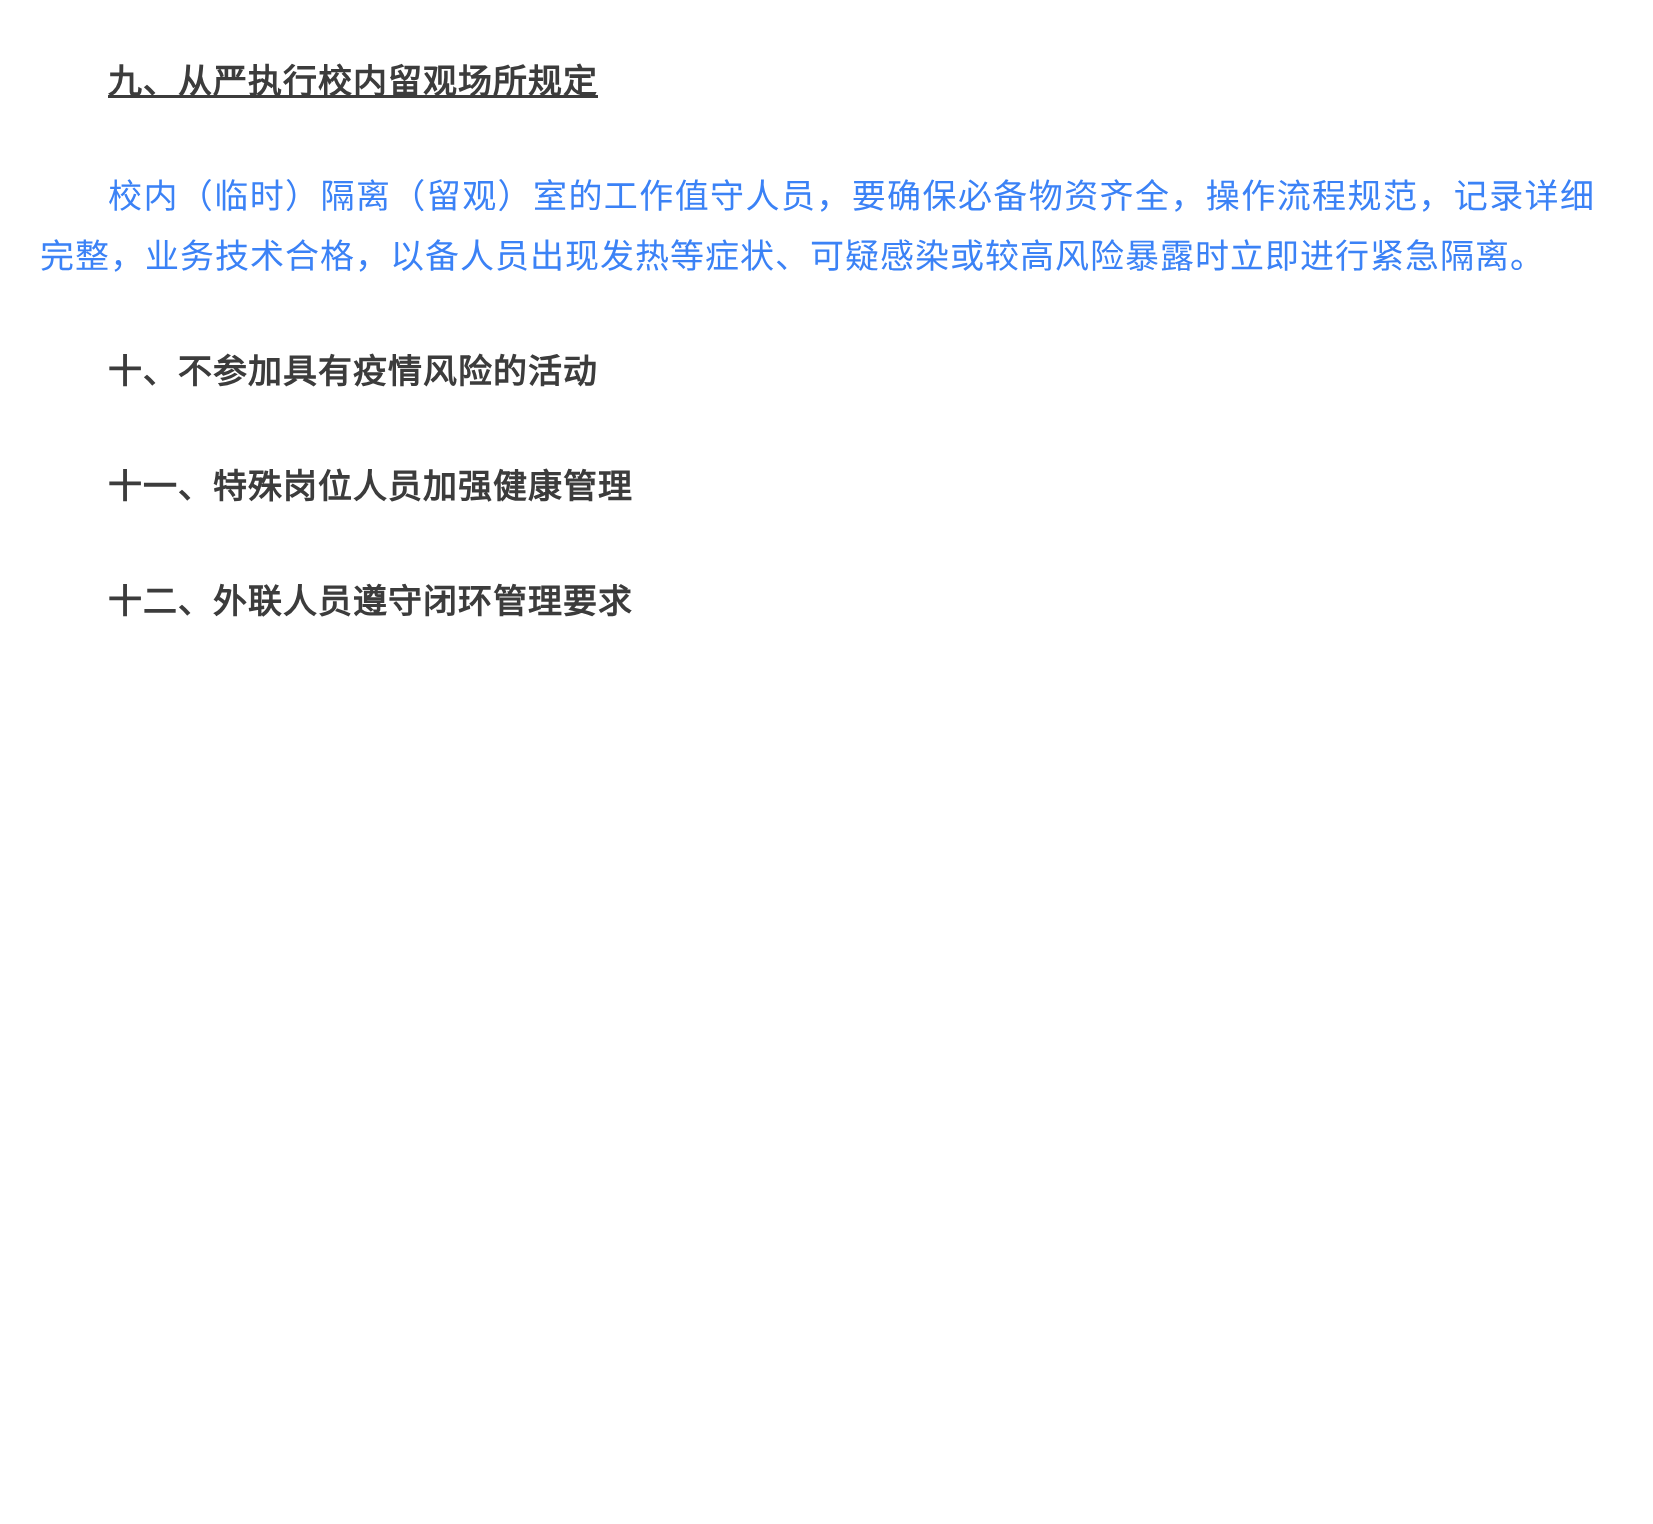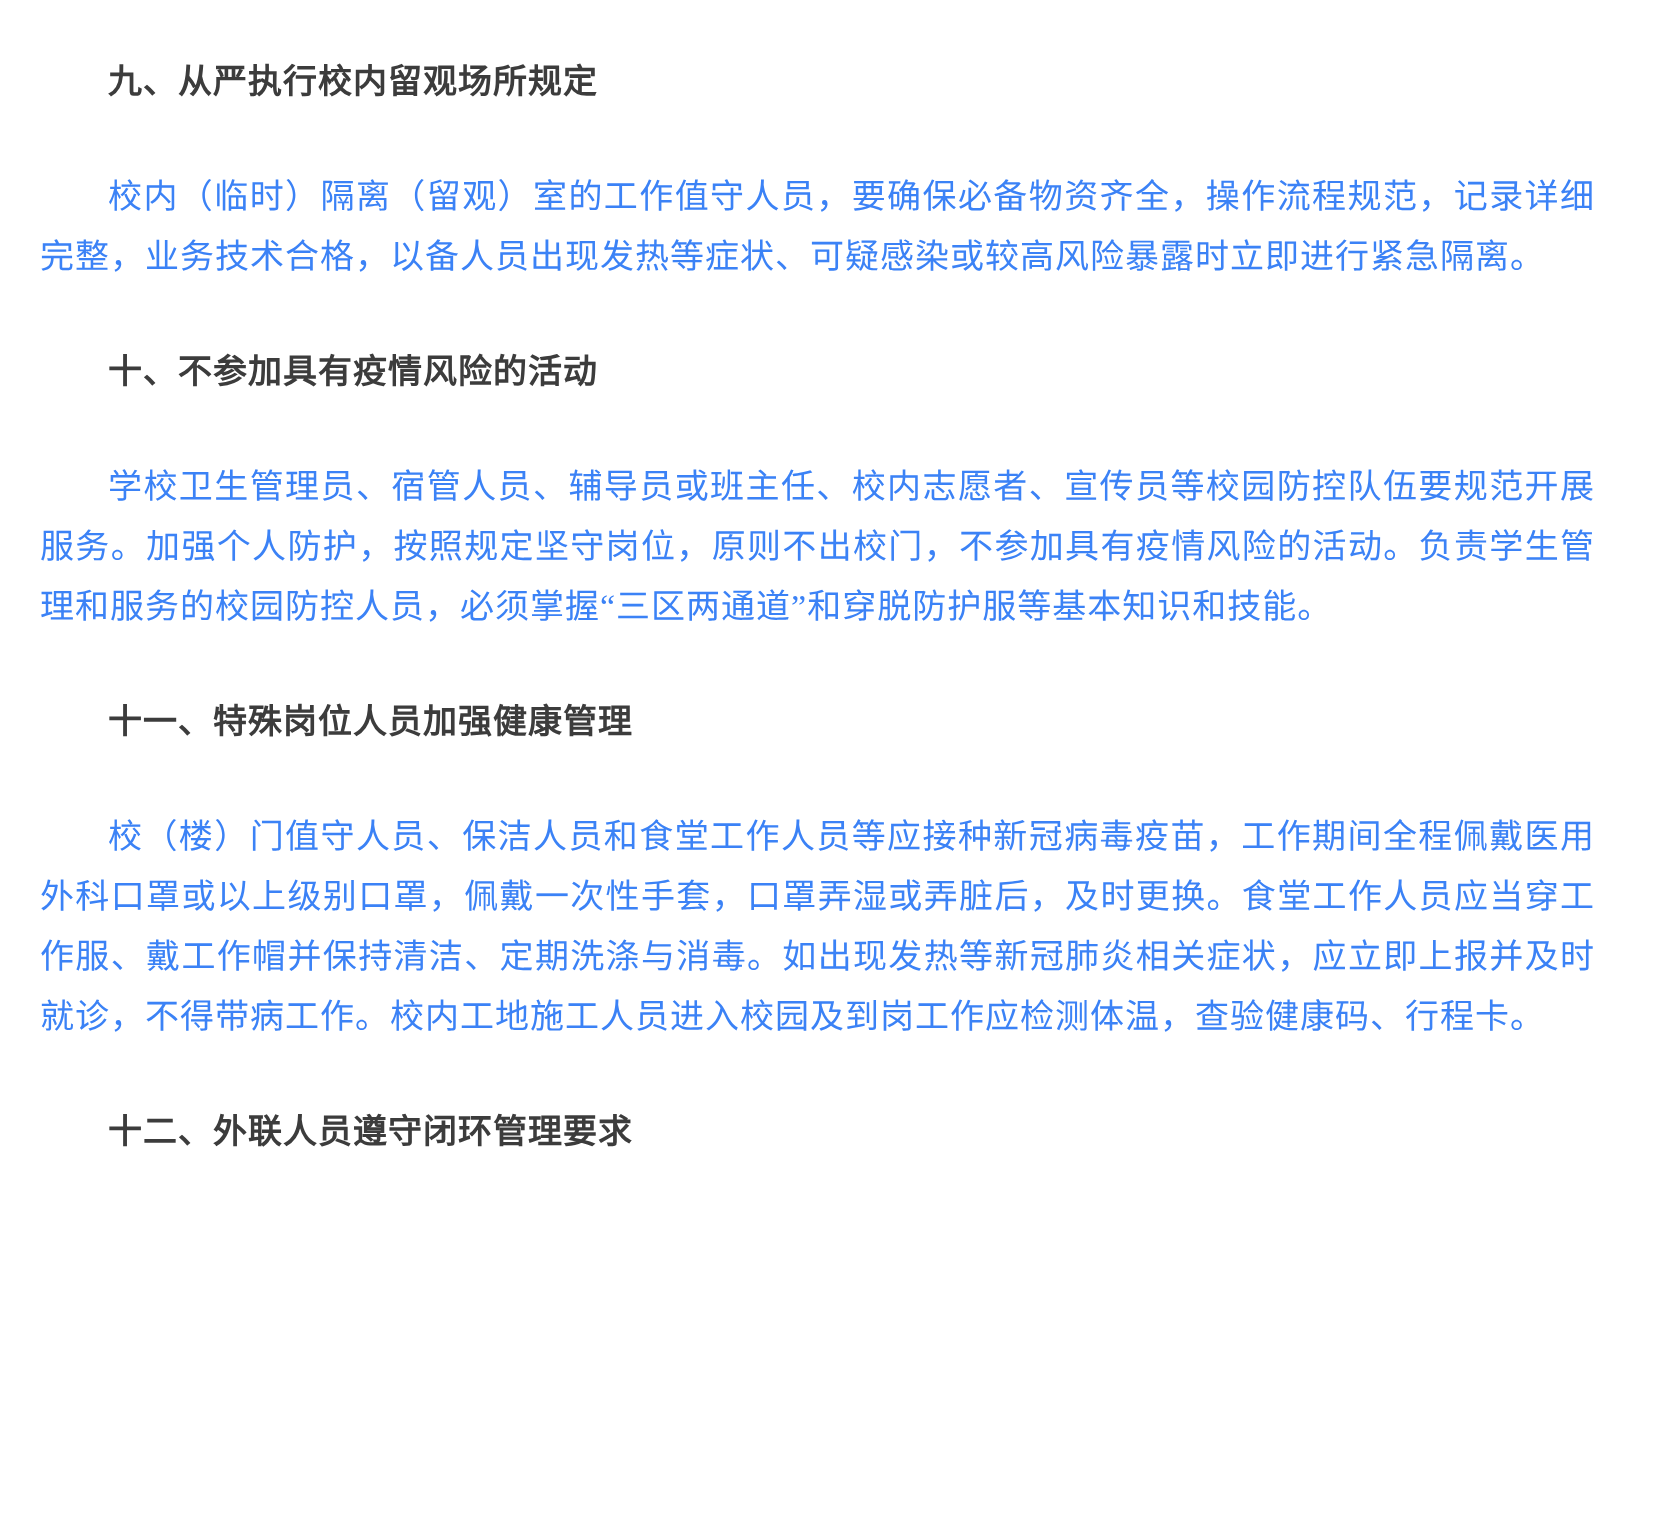--- a/index.html
+++ b/index.html
@@ -25,20 +25,21 @@
     font-size: 34px;
     line-height: 60px;
     font-weight: bold;
     color: #3c3c3c;
     text-indent: 2em;
     margin: 55px 0;
     letter-spacing: 1px;
   }
   .section-heading:first-child {
     margin-top: 0;
+    text-decoration: underline;
   }
   .section-body {
     font-size: 34px;
     line-height: 60px;
     color: #3b82f6;
     text-indent: 2em;
     text-align: justify;
     margin: 55px 0;
     letter-spacing: 1px;
   }
@@ -50,22 +51,20 @@
 <body>
 
 <div class="page">
 
   <div class="section-heading">九、从严执行校内留观场所规定</div>
 
   <p class="section-body">校内（临时）隔离（留观）室的工作值守人员，要确保必备物资齐全，操作流程规范，记录详细完整，业务技术合格，以备人员出现发热等症状、可疑感染或较高风险暴露时立即进行紧急隔离。</p>
 
   <div class="section-heading">十、不参加具有疫情风险的活动</div>
 
-  <p class="section-body">学校卫生管理员、宿管人员、辅导员或班主任、校内志愿者、宣传员等校园防控队伍要规范开展服务。加强个人防护，按照规定坚守岗位，原则不出校门，不参加具有疫情风险的活动。负责学生管理和服务的校园防控人员，必须掌握“三区两通道”和穿脱防护服等基本知识和技能。</p>
 
   <div class="section-heading">十一、特殊岗位人员加强健康管理</div>
 
-  <p class="section-body">校（楼）门值守人员、保洁人员和食堂工作人员等应接种新冠病毒疫苗，工作期间全程佩戴医用外科口罩或以上级别口罩，佩戴一次性手套，口罩弄湿或弄脏后，及时更换。食堂工作人员应当穿工作服、戴工作帽并保持清洁、定期洗涤与消毒。如出现发热等新冠肺炎相关症状，应立即上报并及时就诊，不得带病工作。校内工地施工人员进入校园及到岗工作应检测体温，查验健康码、行程卡。</p>
 
   <div class="section-heading">十二、外联人员遵守闭环管理要求</div>
 
 
 </div>
 
 </body></html>

